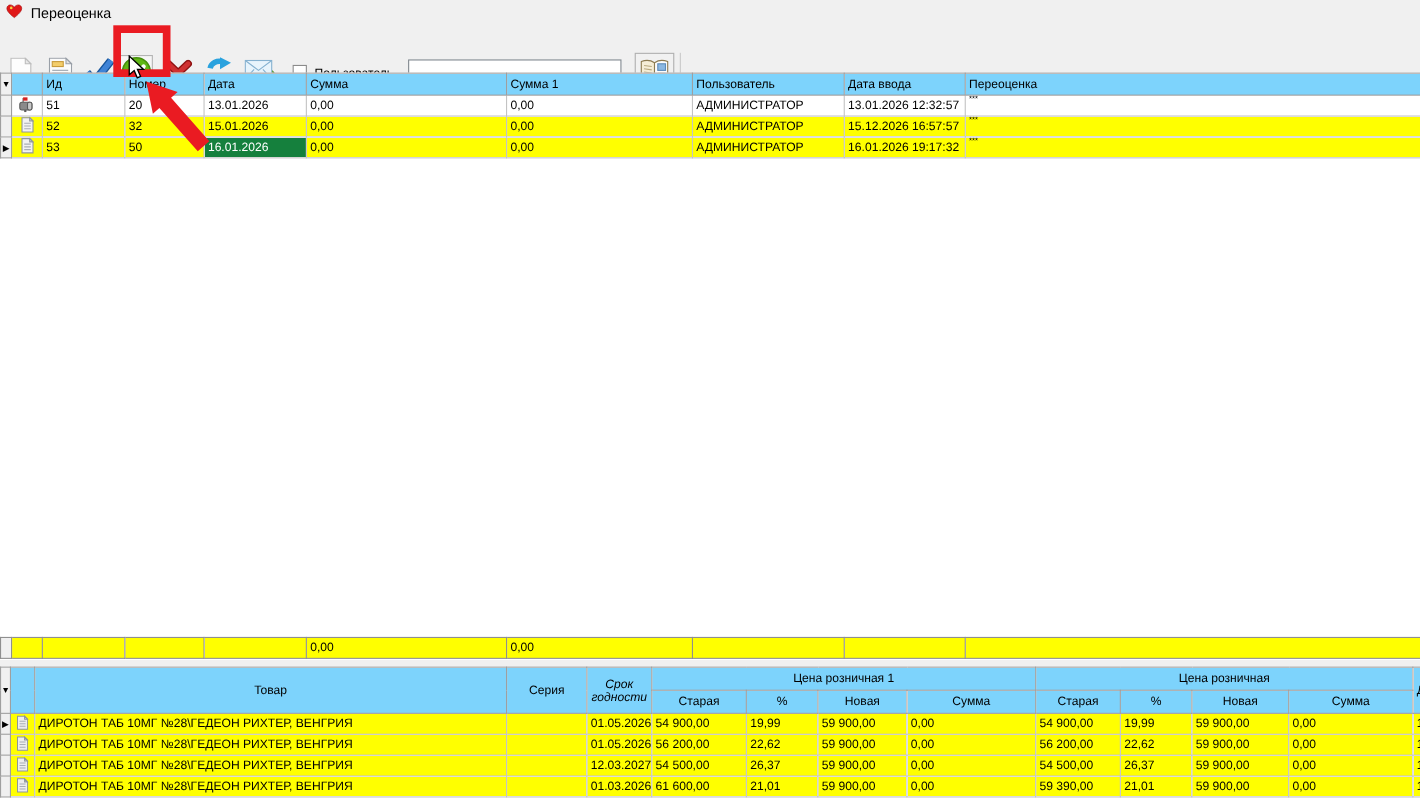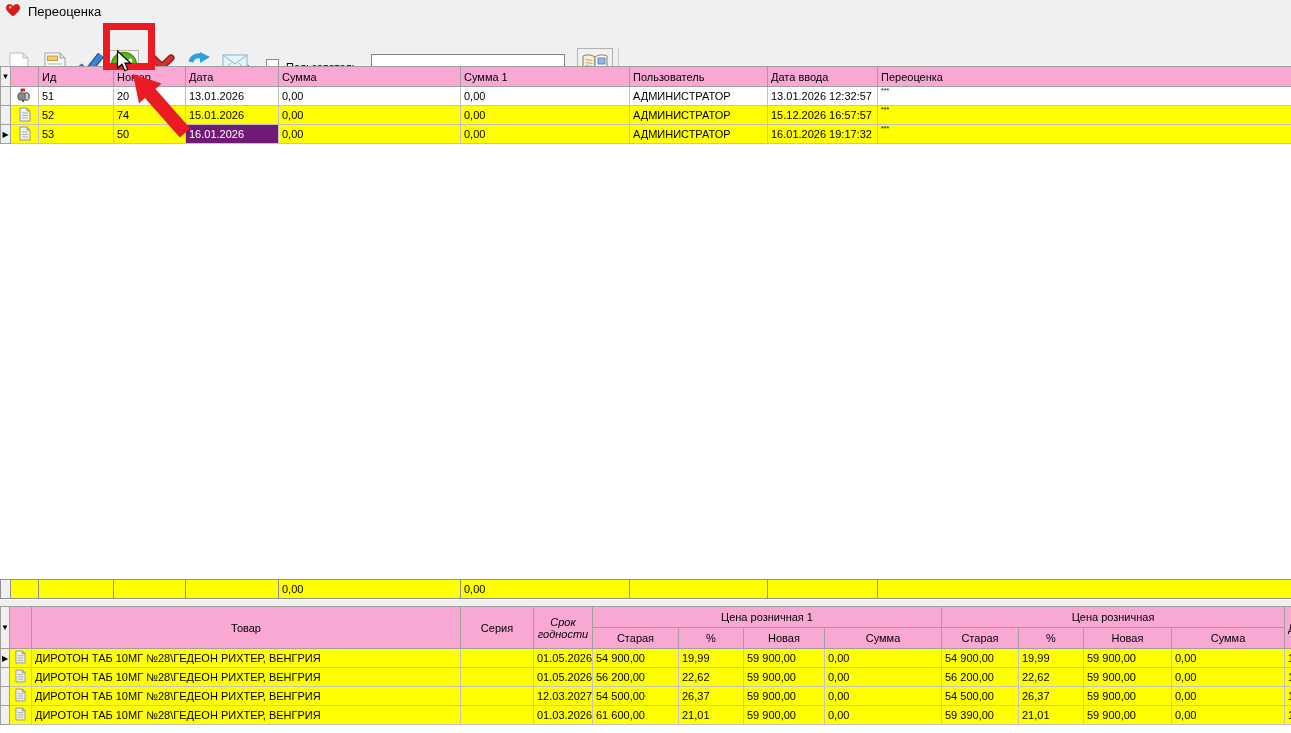--- a/index.html
+++ b/index.html
@@ -30,26 +30,26 @@
   .userlbl { position:absolute; left:286px; top:39px; }
   .userinp { position:absolute; left:371px; top:32px; width:194px; height:22px;
     border:1px solid #7f868d; background:#fff; font-family:"Liberation Sans",sans-serif;
     font-size:11px; padding:2px 4px; }
   
   .canvas-top { position:absolute; top:66px; left:0; width:1291px; height:534px; background:#fff; }
   .canvas-bot { position:absolute; top:606px; left:0; width:1291px; height:127px; background:#fff; }
   table.grid { border-collapse:collapse; table-layout:fixed; font-size:11px; }
   .grid th, .grid td { overflow:hidden; white-space:nowrap; padding:0 3px;
     height:19px; border:1px solid #c3c3c3; font-weight:normal; text-align:left; }
-  .grid th { background:#f9a8d4; border-color:#9f9f9f; height:20px; }
+  .grid th { background:#7dd3fc; border-color:#9f9f9f; height:20px; }
   .grid td.ind, .grid th.ind { background:#f0f0f0; border-color:#9f9f9f; padding:0; text-align:center; font-size:8px; }
   .grid td.icoc { padding:0 2px; text-align:center; }
   .yl  { background:#ffff00; }
   .num { text-align:right; }
-  .sel { background:#701a75; color:#fff; }
+  .sel { background:#15803d; color:#fff; }
   .note { font-size:7px; vertical-align:top; padding-top:1px; line-height:8px; }
   #doc-grid    { position:absolute; top:66px;  left:0; width:1291px; }
   #sum-row     { position:absolute; top:579px; left:0; width:1291px; }
   #sum-row td  { border-color:#8f8f8f; height:19px; }
   #items-grid  { position:absolute; top:606px; left:0; width:1291px; }
   #items-grid th { height:21px; text-align:center; }
   #items-grid td { height:19px; }
   
   .ann-box { position:absolute; left:103px; top:23px; width:52px; height:47px;
     border:7px solid #ea1b22; z-index:60; pointer-events:none; }
@@ -225,21 +225,21 @@
         <path d="M1 1 H8 L11 4 V14 H1 Z" fill="#f2f2f2" stroke="#8f959c"></path>
         <path d="M8 1 L8 4 L11 4 Z" fill="#d7d7d7" stroke="#8f959c"></path>
         <g stroke="#a8aeb5" stroke-width="1">
               <line x1="3" y1="6" x2="9" y2="6"></line>
               <line x1="3" y1="8.5" x2="9" y2="8.5"></line>
               <line x1="3" y1="11" x2="9" y2="11"></line>
             </g>
       </svg>
     </td>
     <td class="num yl">52</td>
-    <td class="num yl">74</td>
+    <td class="num yl">32</td>
     <td class="yl">15.01.2026</td>
     <td class="num yl">0,00</td>
     <td class="num yl">0,00</td>
     <td class="yl">АДМИНИСТРАТОР</td>
     <td class="yl">15.12.2026 16:57:57</td>
     <td class="note yl">***</td>
   </tr>
   <tr>
     <td class="ind">▶</td>
     <td class="icoc yl">

